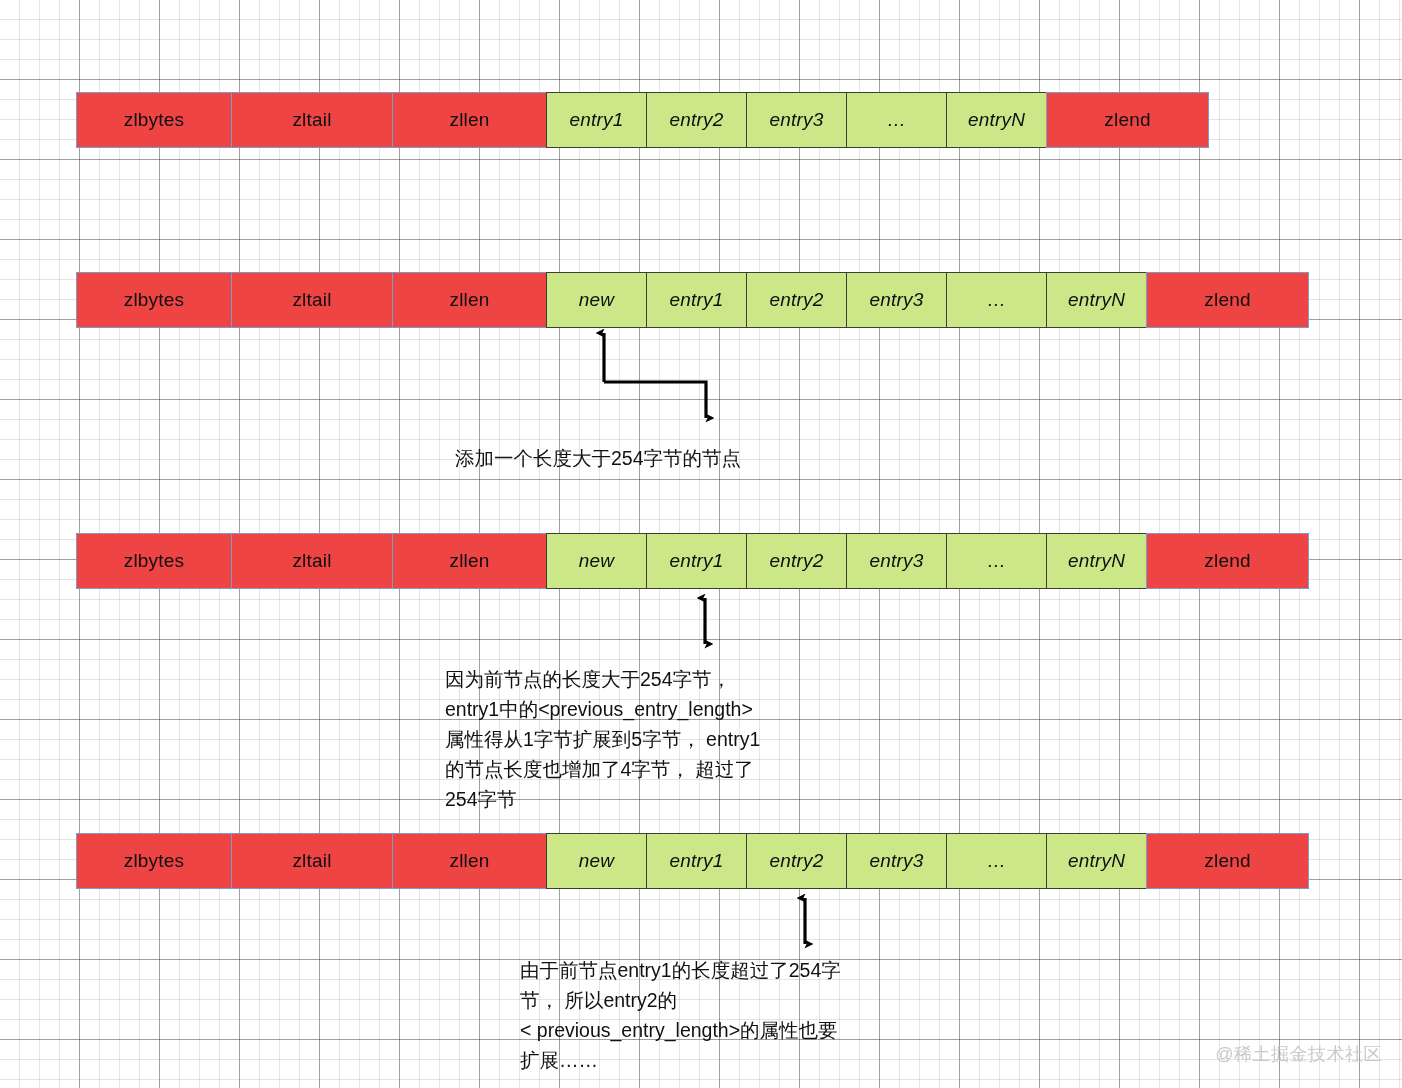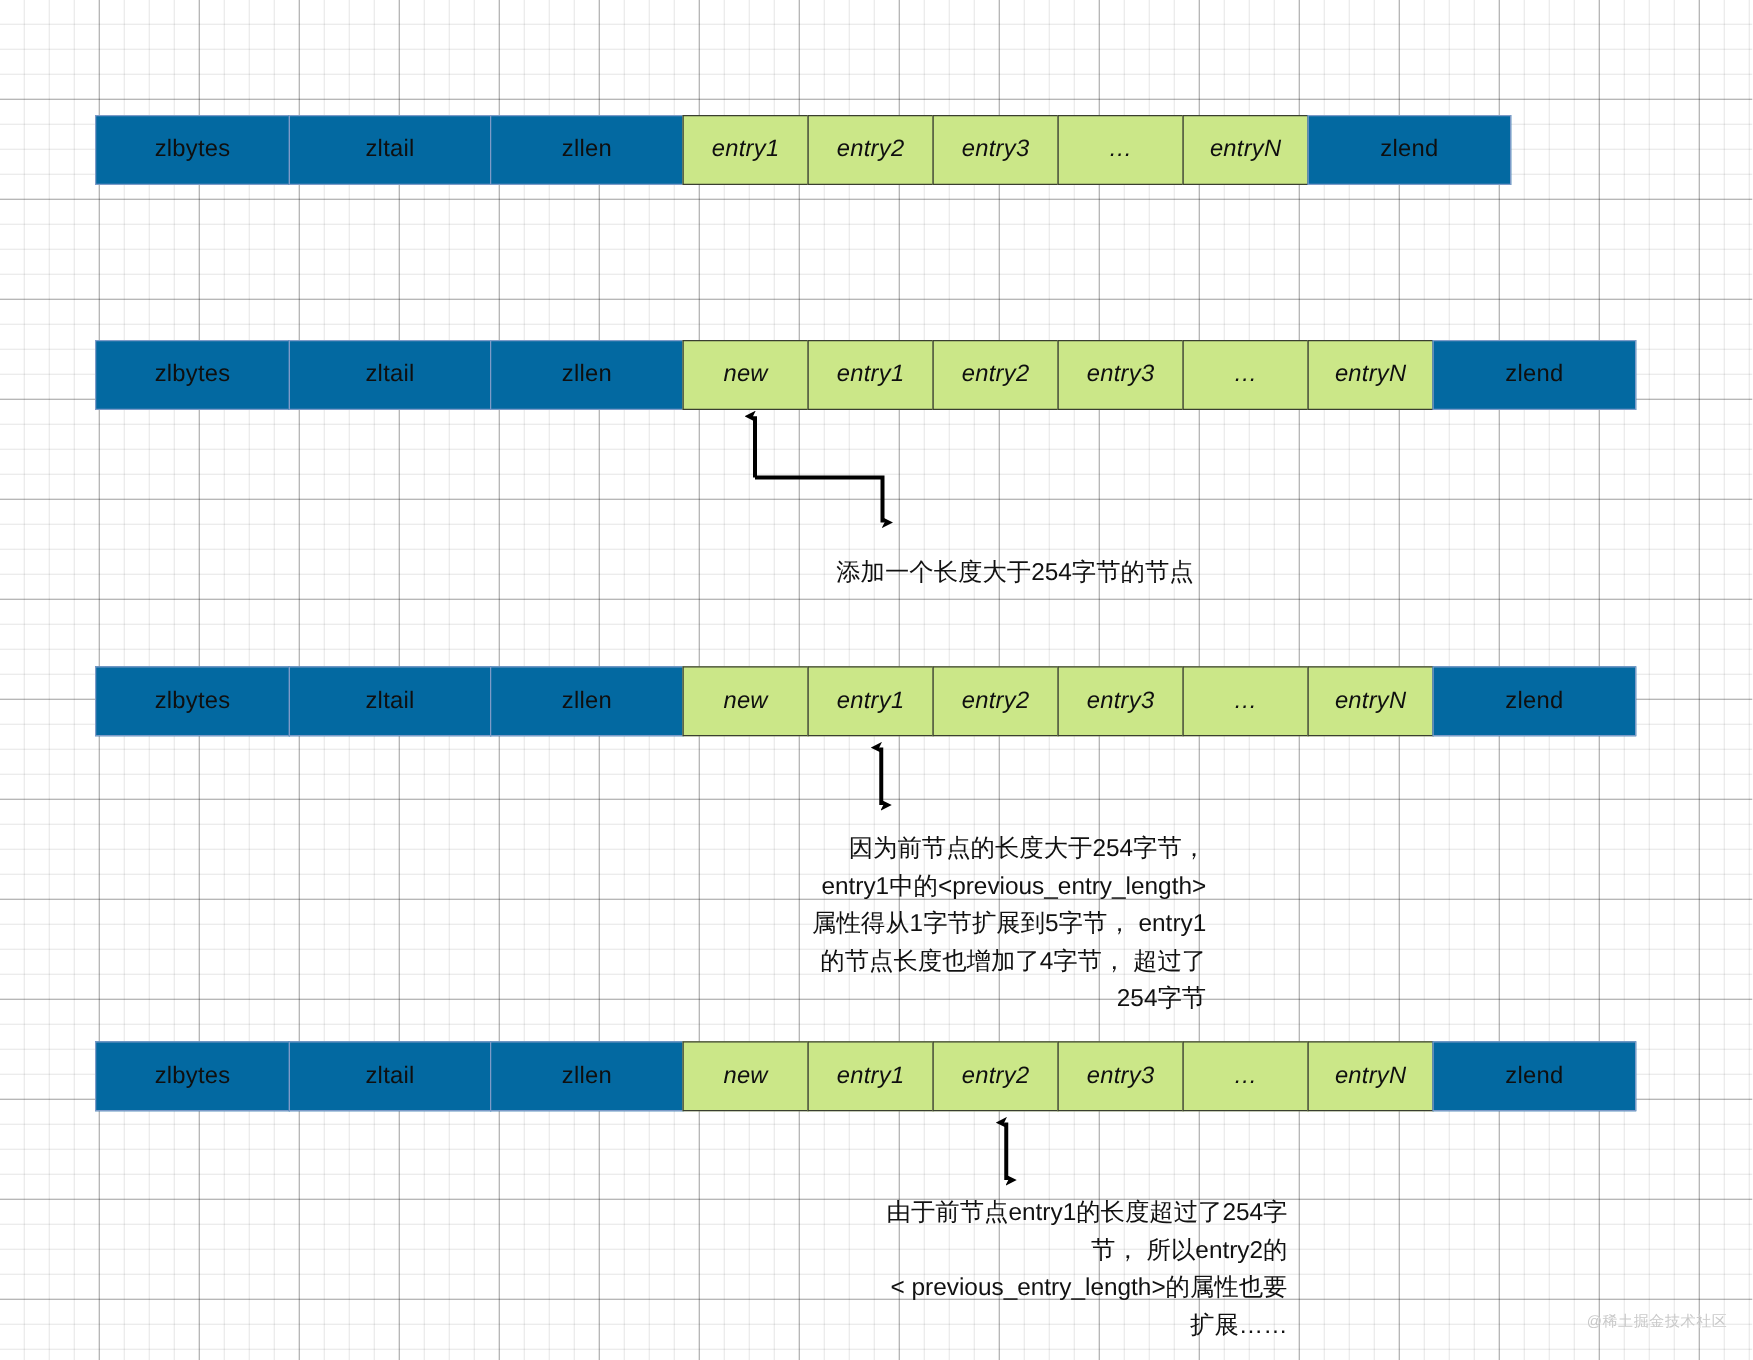--- a/index.html
+++ b/index.html
@@ -46,52 +46,52 @@
     box-sizing: border-box;
     display: flex;
     align-items: center;
     justify-content: center;
     font-size: 19px;
     color: #0f0f0f;
     letter-spacing: 0.2px;
     white-space: nowrap;
   }
   .cell.blue {
-    background: #0369a1;
+    background: #ef4444;
     border: 1px solid #7d9bc8;
     margin-left: -1px;
   }
   .cell.blue:first-child { margin-left: 0; }
   .cell.green {
     background: #cbe788;
     border: 1px solid #3a3f30;
     margin-left: -1px;
     font-style: italic;
   }
 
   
   .annotation {
     position: absolute;
-    text-align: right;
+    text-align: left;
     font-size: 19.5px;
     line-height: 30px;
     color: #111111;
     white-space: pre-line;
   }
 
   .arrow-svg {
     position: absolute;
     overflow: visible;
   }
 
   #watermark {
     position: absolute;
     right: 20px;
     bottom: 22px;
-    font-size: 12px;
+    font-size: 18px;
     color: #c9c9c9;
     letter-spacing: 0.5px;
     user-select: none;
   }
 </style>
 </head>
 <body>
 
 <div id="grid-background"></div>
 

